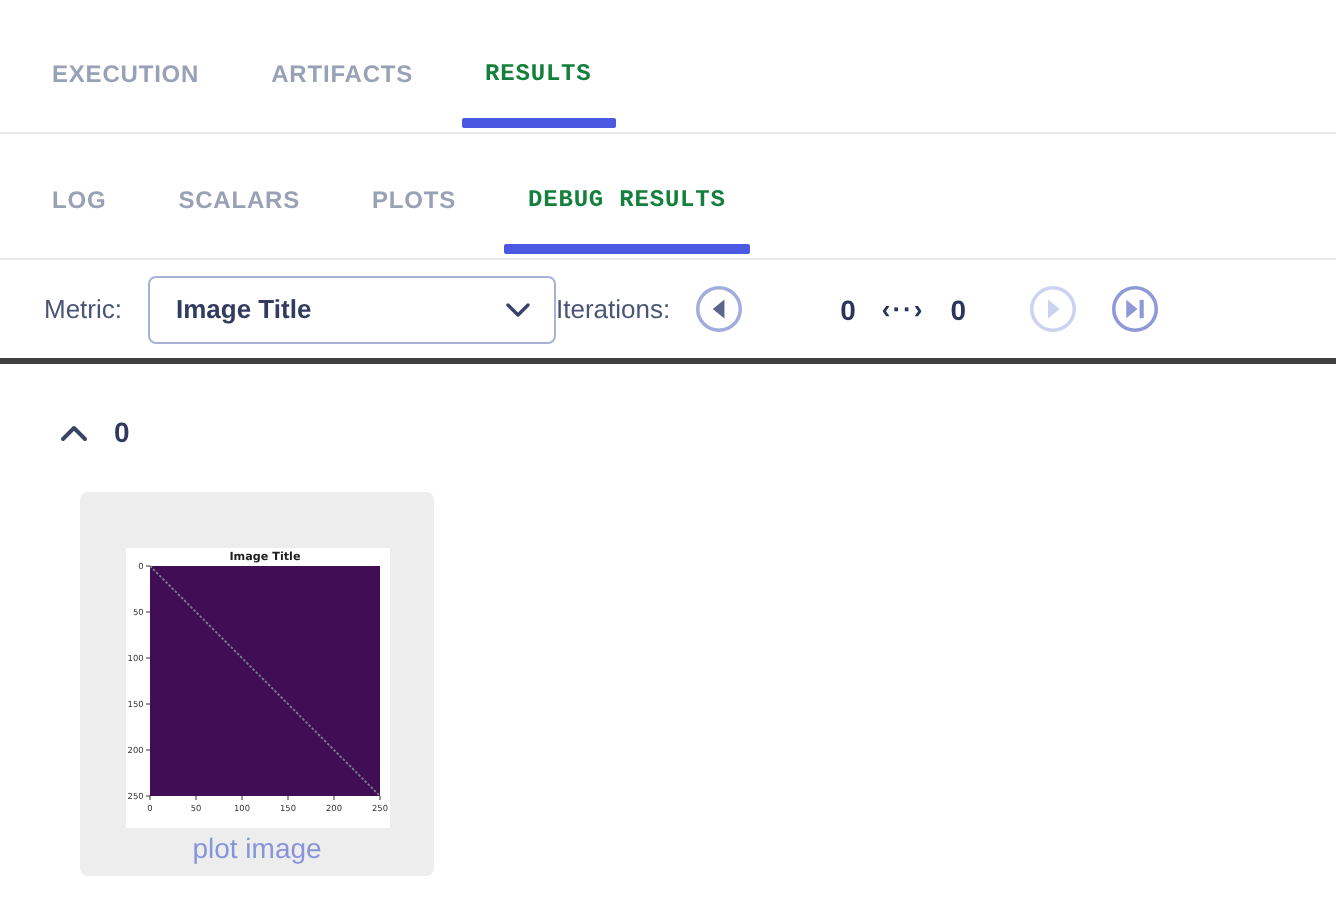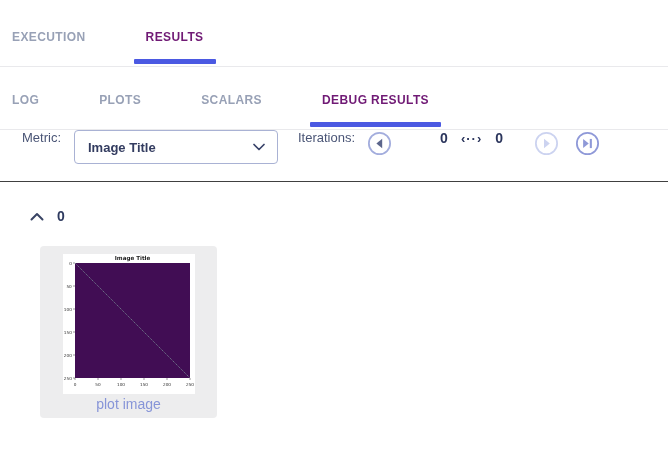--- a/index.html
+++ b/index.html
@@ -5,90 +5,91 @@
   * { box-sizing: border-box; }
   html,body { margin:0; padding:0; }
   body {
     width:668px; height:454px; overflow:hidden; background:#fff;
     font-family:"Liberation Sans","DejaVu Sans",sans-serif;
     -webkit-font-smoothing:antialiased;
   }
 
   
   .tabrow {
-    display:flex; align-items:stretch; column-gap:36px;
-    border-bottom:1px solid #e9e9ec; background:#fff;
+    display:flex; align-items:stretch; column-gap:12px;
+    padding-left:14px; border-bottom:1px solid #e9e9ec; background:#fff;
   }
   .tab {
     position:relative; display:flex; align-items:center;
     padding:0 12px; cursor:pointer;
     font-size:12px; font-weight:bold; letter-spacing:.4px;
     color:#98a1b6; white-space:nowrap;
   }
   .tabrow.primary   { height:67px; }
   .tabrow.secondary { height:63px; }
   .tabrow.primary .tab   { padding-top:8px; }
   .tabrow.secondary .tab { padding-top:4px; }
-  .tab.active { color:#701a75; }
+  .tab.active { color:#15803d;font-family:Liberation Mono, monospace; }
   .tab.active::after {
     content:""; position:absolute; left:0; right:0; bottom:2px;
     height:5px; background:#4b59e2; border-radius:1px;
   }
 
   
   .toolbar {
-    display:flex; align-items:flex-start; height:52px;
-    padding-left:22px; border-bottom:1px solid #404040;
+    display:flex; align-items:center; height:52px;
+    padding-left:22px; border-bottom:3px solid #404040;
   }
   .toolbar .lbl { font-size:13px; color:#4a5576; }
   .select {
     display:flex; align-items:center; justify-content:space-between;
     width:204px; height:34px; margin-left:13px; padding:0 12px 0 13px;
     border:1px solid #a9b2d4; border-radius:4px; background:#fff; cursor:pointer;
   }
   .select .val { font-size:13px; font-weight:bold; color:#333c60; }
-  .iter-lbl { margin-left:20px; }
+  .iter-lbl { margin-left:0; }
   .iconbtn {
     background:none; border:none; padding:0; margin:0; cursor:pointer;
     width:26px; height:26px; display:flex; align-items:center; justify-content:center;
   }
   .iconbtn.disabled { cursor:default; }
   .nums {
     display:flex; align-items:center; margin-left:48px;
     font-size:14px; font-weight:bold; color:#2b355c;
   }
   .nums .glyph { margin:0 13px; font-size:13px; letter-spacing:1px; color:#2b355c; }
 
   
   .group-head {
     display:flex; align-items:center; gap:13px;
     margin:26px 0 0 30px; cursor:pointer;
   }
   .group-head .glabel { font-size:14px; font-weight:bold; color:#2e3a5f; }
 
   
   .card {
-    width:177px; margin:22px 0 0 40px; padding:8px 0 6px;
+    width:177px; margin:22px 0 0 40px; padding:28px 0 6px;
     background:#ededee; border-radius:4px;
     display:flex; flex-direction:column; align-items:center; cursor:pointer;justify-content:center;
   }
   .card .caption { margin-top:2px; font-size:14px; color:#8795d8; }
 </style>
 </head>
 <body>
 
 <nav class="tabrow primary">
   <div class="tab">EXECUTION</div>
+  <div class="tab">ARTIFACTS</div>
   <div class="tab active">RESULTS</div>
 </nav>
 
 <nav class="tabrow secondary">
   <div class="tab">LOG</div>
+  <div class="tab">SCALARS</div>
   <div class="tab">PLOTS</div>
-  <div class="tab">SCALARS</div>
   <div class="tab active">DEBUG RESULTS</div>
 </nav>
 
 <div class="toolbar">
   <span class="lbl">Metric:</span>
 
   <div class="select">
     <span class="val">Image Title</span>
     <span style="display:flex;">
       <svg width="12" height="8" viewBox="0 0 12 8">

